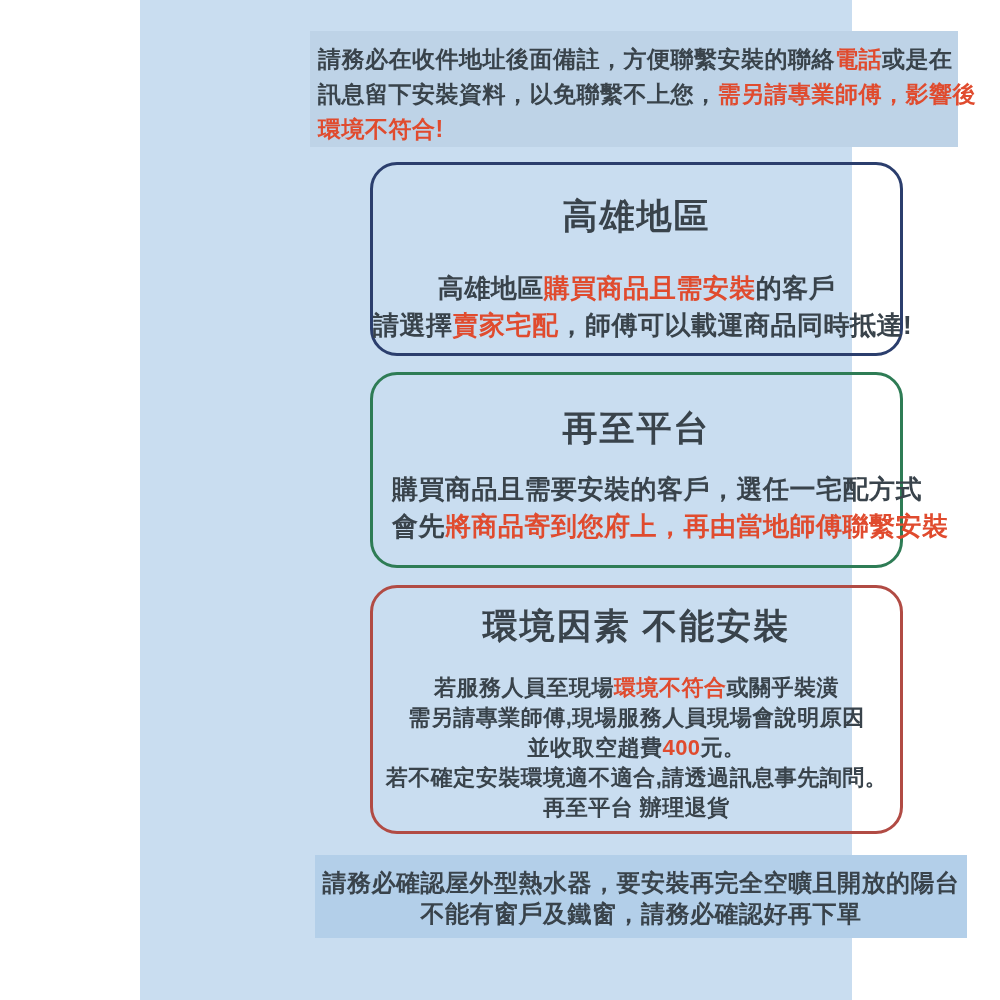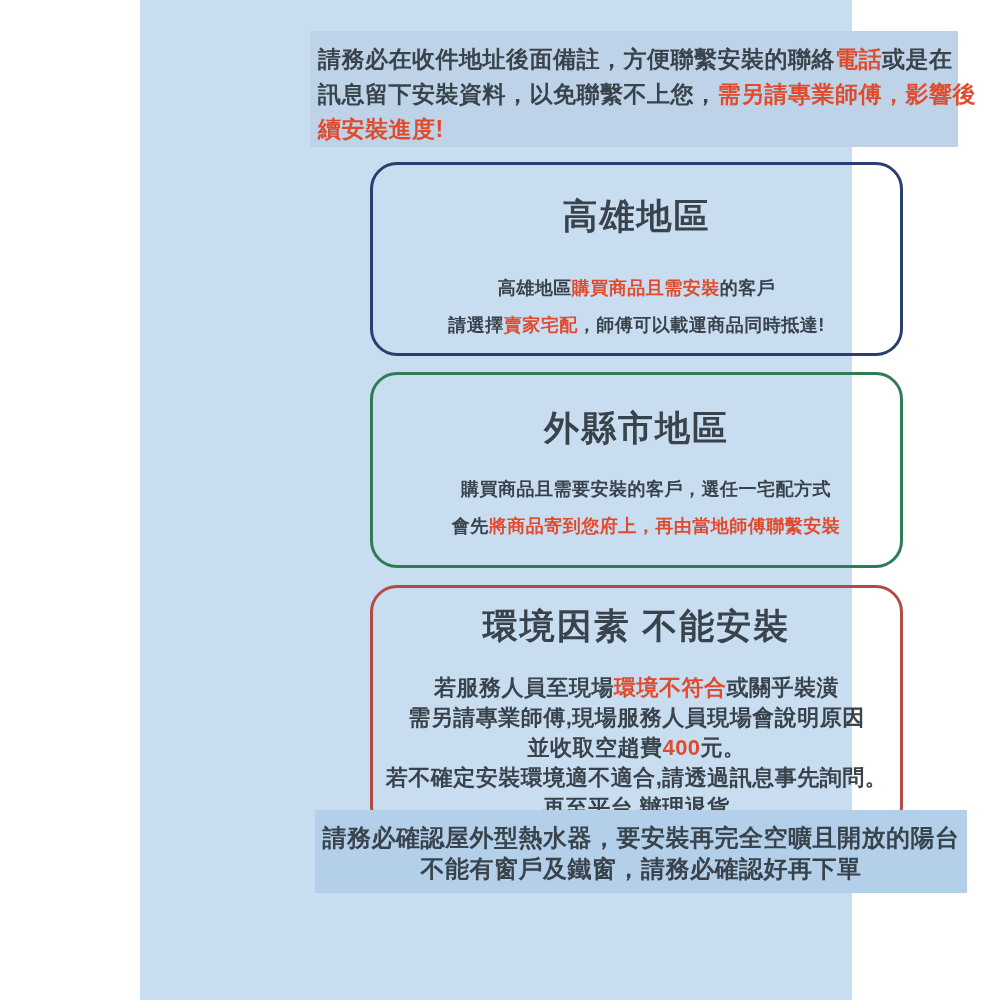--- a/index.html
+++ b/index.html
@@ -33,60 +33,60 @@
   .box-other{top:372px;height:196px;border-color:var(--border-green,#2e7c55);}
   .box-env{top:585px;height:249px;border-color:var(--border-red,#b14b44);}
   .box-title{
     font-size:35px;line-height:42px;letter-spacing:2px;
     color:var(--text-dark,#39434b);
   }
   .box-kaohsiung .box-title{margin-top:30px;}
   .box-other .box-title{margin-top:32px;}
   .box-env .box-title{margin-top:17px;}
   .box-body{
-    font-size:18px;line-height:37px;letter-spacing:0.5px;
+    font-size:26px;line-height:37px;letter-spacing:0.5px;
     color:var(--text-dark,#39434b);
   }
   .box-kaohsiung .box-body{margin-top:33px;}
   .box-other .box-body{margin-top:22px;padding-left:19px;}
   .box-env .box-body{font-size:22px;line-height:30px;margin-top:26px;}
   .bottom-notice{
-    position:absolute;left:175px;top:810px;width:652px;height:83px;
+    position:absolute;left:175px;top:855px;width:652px;height:83px;
     background:var(--notice-bottom-bg,#b3cfe9);
     box-sizing:border-box;padding-top:12px;
     font-size:24px;line-height:31px;letter-spacing:0.5px;
     color:var(--text-dark,#39434b);
     text-align:center;
   }
   .text-line{display:block;white-space:nowrap;}
   .seg-dark{color:var(--text-dark,#39434b);}
   .seg-red{color:var(--text-red,#e04b2e);}
 </style>
 </head>
 <body>
 
 <div id="page">
   <div class="panel">
 
     <div class="top-notice">
       <span class="text-line"><span class="seg-dark">請務必在收件地址後面備註，方便聯繫安裝的聯絡</span><span class="seg-red">電話</span><span class="seg-dark">或是在</span></span>
       <span class="text-line"><span class="seg-dark">訊息留下安裝資料，以免聯繫不上您，</span><span class="seg-red">需另請專業師傅，影響後</span></span>
-      <span class="text-line"><span class="seg-red">續安裝進度!</span></span>
+      <span class="text-line"><span class="seg-red">環境不符合!</span></span>
     </div>
 
     <div class="region-box box-kaohsiung">
       <div class="box-title">高雄地區</div>
       <div class="box-body">
         <span class="text-line"><span class="seg-dark">高雄地區</span><span class="seg-red">購買商品且需安裝</span><span class="seg-dark">的客戶</span></span>
         <span class="text-line"><span class="seg-dark">請選擇</span><span class="seg-red">賣家宅配</span><span class="seg-dark">，師傅可以載運商品同時抵達!</span></span>
       </div>
     </div>
 
     <div class="region-box box-other">
-      <div class="box-title">外縣市地區</div>
+      <div class="box-title">再至平台</div>
       <div class="box-body">
         <span class="text-line"><span class="seg-dark">購買商品且需要安裝的客戶，選任一宅配方式</span></span>
         <span class="text-line"><span class="seg-dark">會先</span><span class="seg-red">將商品寄到您府上，再由當地師傅聯繫安裝</span></span>
       </div>
     </div>
 
     <div class="region-box box-env">
       <div class="box-title">環境因素 不能安裝</div>
       <div class="box-body">
         <span class="text-line"><span class="seg-dark">若服務人員至現場</span><span class="seg-red">環境不符合</span><span class="seg-dark">或關乎裝潢</span></span>

